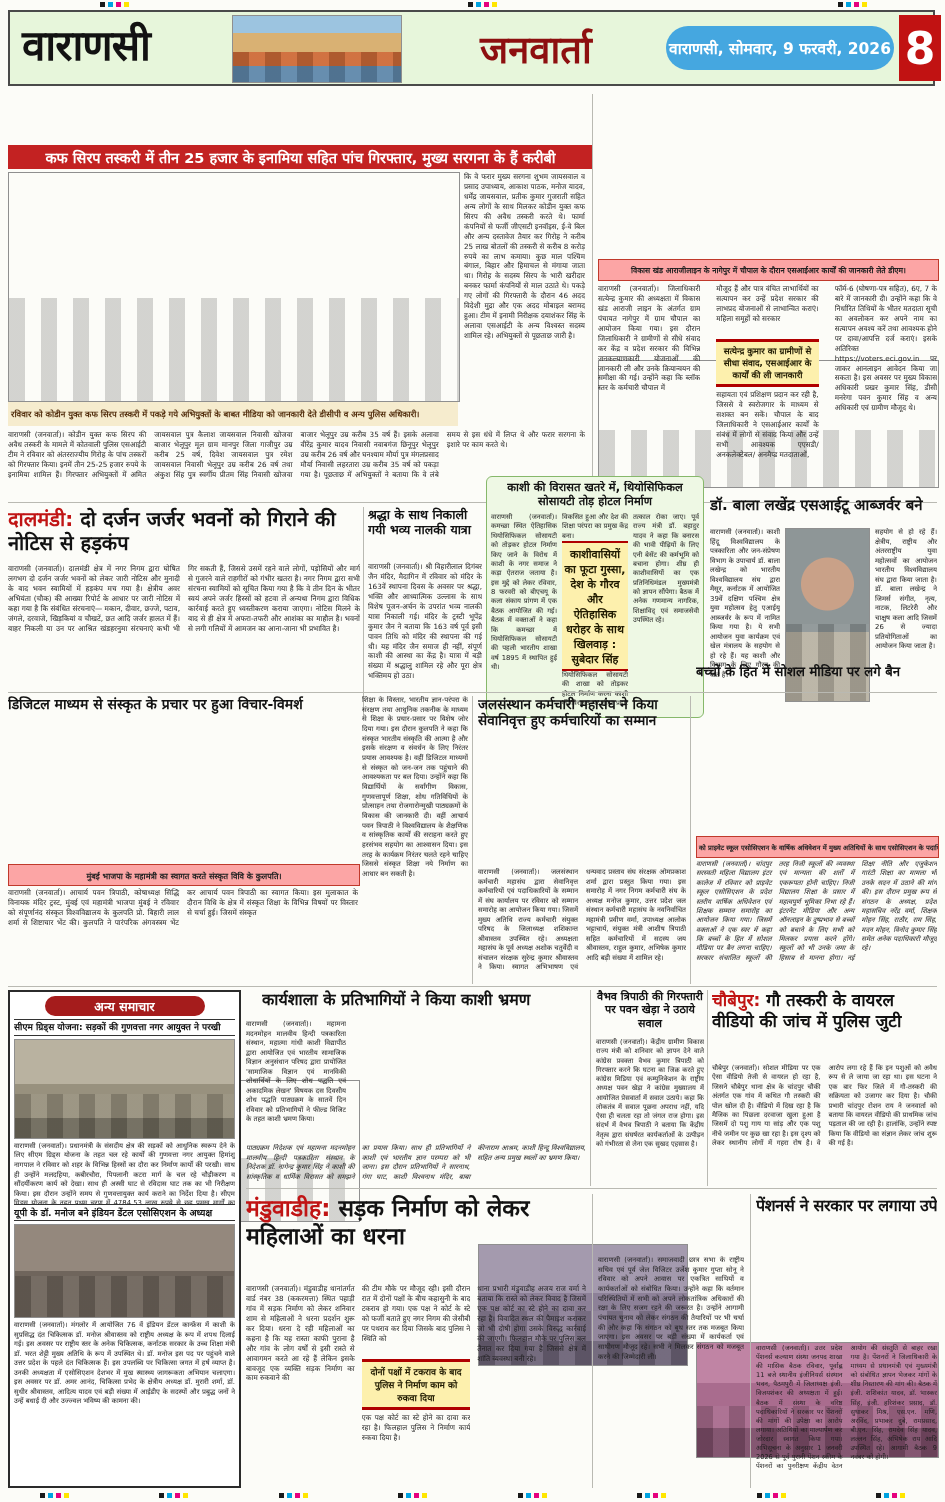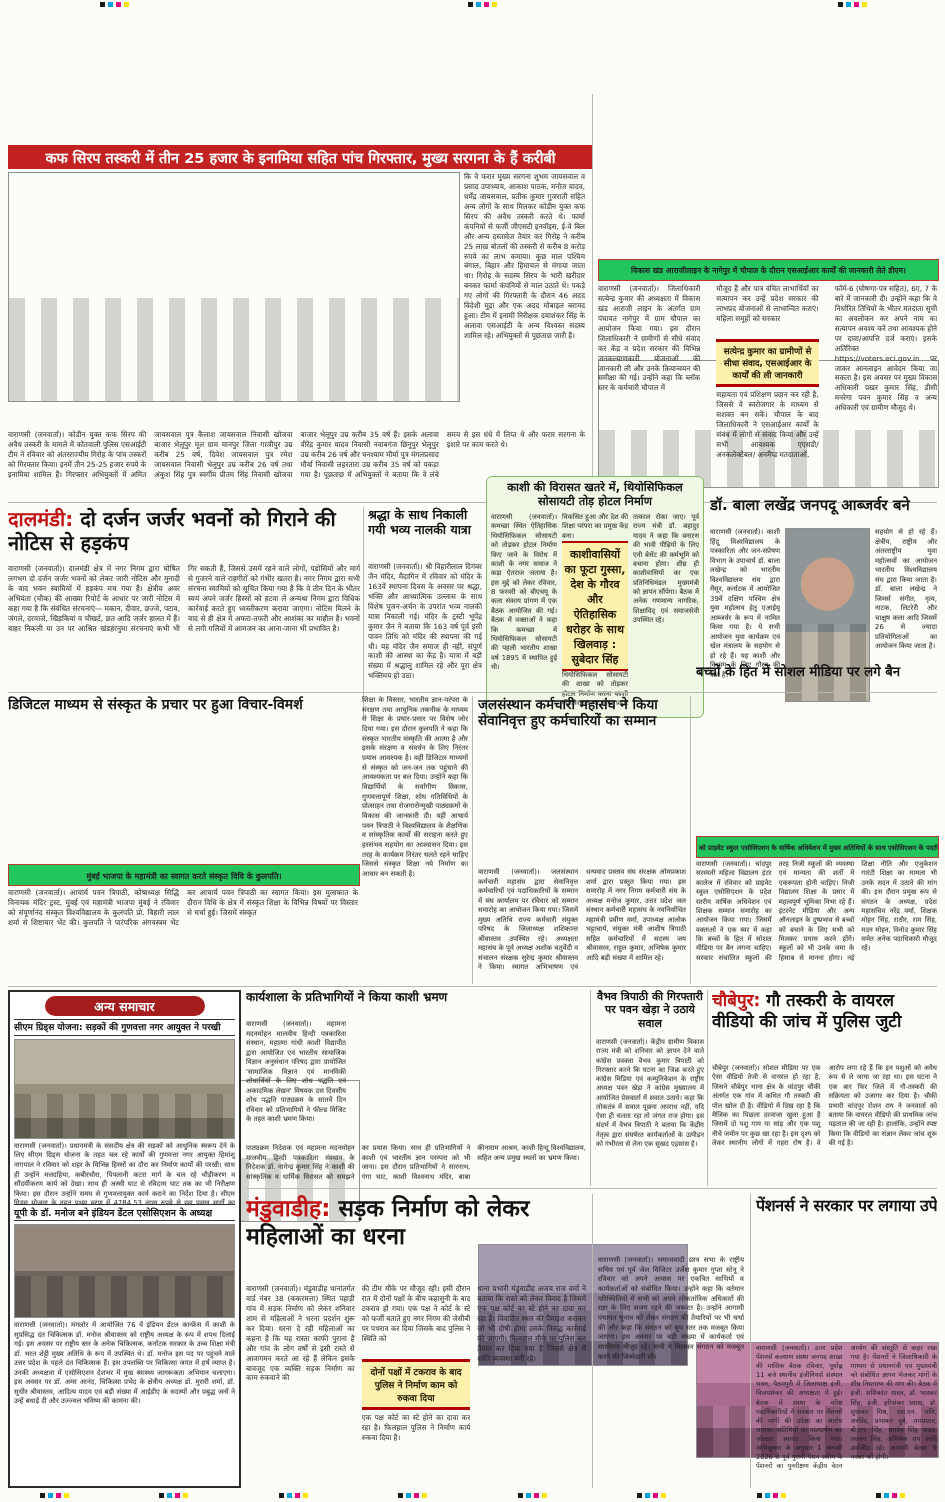--- a/index.html
+++ b/index.html
@@ -3,36 +3,36 @@
 <meta charset="utf-8">
 <style>
   html,body{margin:0;padding:0;background:#e9e9e4;}
   #page{position:relative;width:945px;height:1502px;margin:0 auto;background:#fcfcf8;
         font-family:"DejaVu Sans","Liberation Sans",sans-serif;overflow:hidden;}
   .abs{position:absolute;}
   .hl{font-weight:bold;color:#121212;line-height:1.22;}
   .kick{color:#c01414;font-weight:bold;}
   .t{font-size:7.2px;line-height:1.38;text-align:justify;color:#1d1d1d;overflow:hidden;}
   .c2{column-count:2;column-gap:8px;}
-  .c3{column-count:3;column-gap:7px;}
+  .c3{column-count:3;column-gap:7px;font-style:italic;}
   .c4{column-count:4;column-gap:8px;}
   .photo{border:1px solid #8f8f8f;position:relative;overflow:hidden;}
   .photo::after{content:"";position:absolute;left:0;right:0;bottom:0;height:45%;
         background:repeating-linear-gradient(90deg,rgba(0,0,0,.16) 0 16px,rgba(255,255,255,.05) 16px 32px);}
   .ph-ghat{background:linear-gradient(180deg,#9cc4e0 0 26%,#d9b173 26% 55%,#cf6b38 55% 76%,#5f88ab 76%);}
   .ph-police{background:linear-gradient(180deg,#92威 0,#8d8875 0 38%,#6f6a58 38% 72%,#403a2f 72%);}
   .ph-chaupal{background:linear-gradient(180deg,#b8aa9c 0 42%,#d0117 0,#d07a33 42% 84%,#8e5523 84%);}
   .ph-portrait{background:radial-gradient(circle at 50% 32%,#c9a188 0 26px,rgba(0,0,0,0) 27px),linear-gradient(180deg,#8e9697 0 60%,#b9b3a4 60%);}
   .ph-garland{background:linear-gradient(180deg,#84524 0,#7d564a 0 55%,#58362e 55%);}
   .ph-group{background:linear-gradient(180deg,#a49aae 0 40%,#8d8198 40% 80%,#6e6478 80%);}
   .ph-stage{background:linear-gradient(180deg,#c084a4 0 35%,#a96c8e 35% 75%,#7e4e6a 75%);}
   .ph-street{background:linear-gradient(180deg,#b9b2a0 0 45%,#98917e 45% 80%,#6f6a5c 80%);}
   .ph-dental{background:linear-gradient(180deg,#94887d 0 50%,#6f655c 50%);}
   .capbar{background:#f6ecce;color:#54300f;font-weight:bold;overflow:hidden;white-space:nowrap;}
-  .capbox{background:#22c55e;border:1.5px solid #c0392b;color:#222;font-weight:bold;overflow:hidden;
+  .capbox{background:#fca5a5;border:1.5px solid #c0392b;color:#222;font-weight:bold;overflow:hidden;
           white-space:nowrap;display:flex;align-items:center;justify-content:center;}
   .ybox{background:#fdf0ad;border-top:3px solid #b00000;border-bottom:3px solid #b00000;
         font-weight:bold;color:#201a00;text-align:center;padding:3px 2px;}
   .vl{background:#b9b9b2;width:1px;}
   .hl-rule{background:#b9b9b2;height:1px;}
   .regs{position:absolute;display:flex;gap:3px;}
   .regs i{width:5px;height:5px;display:block;}
   .rk{background:#1a1a1a}.rc{background:#00a3e0}.rm{background:#e6007e}.ry{background:#ffe600}
   .colbox{overflow:hidden;}
 </style>
@@ -53,24 +53,32 @@
       <i class="rm"></i>
       <i class="ry"></i>
     </div>
   <div class="regs" style="left:838px;top:2px">
       <i class="rk"></i>
       <i class="rc"></i>
       <i class="rm"></i>
       <i class="ry"></i>
     </div>
 
+  <div class="abs" style="left:8px;top:10px;width:927px;height:76px;background:#e7f6db;border:2px solid #4a4a4a;box-sizing:border-box">
+    <div class="abs hl" style="left:12px;top:8px;font-size:42px;letter-spacing:-1px">वाराणसी</div>
+    <div class="abs photo ph-ghat" style="left:222px;top:3px;width:168px;height:66px"></div>
+    <div class="abs" style="left:470px;top:10px;font-size:38px;font-weight:bold;color:#8d0f0f">जनवार्ता</div>
+    <div class="abs" style="left:656px;top:14px;width:228px;height:44px;background:#45a7e0;border-radius:22px;color:#fff;font-weight:bold;font-size:15.5px;display:flex;align-items:center;justify-content:center;white-space:nowrap;overflow:hidden">वाराणसी, सोमवार, 9 फरवरी, 2026</div>
+    <div class="abs" style="left:889px;top:3px;width:42px;height:66px;background:#c11212;color:#fff;font-weight:bold;font-size:44px;display:flex;align-items:center;justify-content:center">8</div>
+  </div>
 
   <div class="abs" style="left:8px;top:145px;width:585px;height:24px;background:#c32222;color:#fff;font-weight:bold;font-size:14.5px;display:flex;align-items:center;justify-content:center;white-space:nowrap;overflow:hidden">कफ सिरप तस्करी में तीन 25 हजार के इनामिया सहित पांच गिरफ्तार, मुख्य सरगना के हैं करीबी</div>
   <div class="abs photo ph-police" style="left:8px;top:172px;width:450px;height:228px"></div>
   <div class="abs t colbox" style="left:464px;top:172px;width:121px;height:254px">कि वे फरार मुख्य सरगना शुभम जायसवाल व प्रसाद उपाध्याय, आकाश पाठक, मनोज यादव, धर्मेंद्र जायसवाल, प्रतीक कुमार गुजराती सहित अन्य लोगों के साथ मिलकर कोडीन युक्त कफ सिरप की अवैध तस्करी करते थे। फार्मा कंपनियों से फर्जी जीएसटी इनवॉइस, ई-वे बिल और अन्य दस्तावेज तैयार कर गिरोह ने करीब 25 लाख बोतलों की तस्करी से करीब 8 करोड़ रुपये का लाभ कमाया। कुछ माल पश्चिम बंगाल, बिहार और हिमाचल से मंगाया जाता था। गिरोह के सदस्य सिरप के भारी खरीदार बनकर फार्मा कंपनियों से माल उठाते थे। पकड़े गए लोगों की गिरफ्तारी के दौरान 46 अदद विदेशी मुद्रा और एक अदद मोबाइल बरामद हुआ। टीम में इनामी निरीक्षक दयाशंकर सिंह के अलावा एसआईटी के अन्य विश्वस्त सदस्य शामिल रहे। अभियुक्तों से पूछताछ जारी है।</div>
+  <div class="abs capbar" style="left:8px;top:402px;width:450px;height:24px;font-size:8.3px;line-height:24px;padding:0 3px;box-sizing:border-box">रविवार को कोडीन युक्त कफ सिरप तस्करी में पकड़े गये अभियुक्तों के बाबत मीडिया को जानकारी देते डीसीपी व अन्य पुलिस अधिकारी।</div>
   <div class="abs t c4 colbox" style="left:8px;top:430px;width:577px;height:68px">वाराणसी (जनवार्ता)। कोडीन युक्त कफ सिरप की अवैध तस्करी के मामले में कोतवाली पुलिस एसआईटी टीम ने रविवार को अंतरराज्यीय गिरोह के पांच तस्करों को गिरफ्तार किया। इनमें तीन 25-25 हजार रुपये के इनामिया शामिल हैं। गिरफ्तार अभियुक्तों में अमित जायसवाल पुत्र कैलाश जायसवाल निवासी खोजवा बाजार भेलूपुर मूल ग्राम मानपुर जिला गाजीपुर उम्र करीब 25 वर्ष, दिवेश जायसवाल पुत्र रमेश जायसवाल निवासी भेलूपुर उम्र करीब 26 वर्ष तथा अंकुश सिंह पुत्र स्वर्गीय प्रीतम सिंह निवासी खोजवा बाजार भेलूपुर उम्र करीब 35 वर्ष हैं। इसके अलावा वीरेंद्र कुमार यादव निवासी नवाबगंज छिनूपुर भेलूपुर उम्र करीब 26 वर्ष और घनश्याम मौर्या पुत्र मंगलप्रसाद मौर्या निवासी लहरतारा उम्र करीब 35 वर्ष को पकड़ा गया है। पूछताछ में अभियुक्तों ने बताया कि वे लंबे समय से इस धंधे में लिप्त थे और फरार सरगना के इशारे पर काम करते थे।</div>
   <div class="abs vl" style="left:592px;top:94px;height:406px"></div>
 
   <div class="abs photo ph-chaupal" style="left:598px;top:130px;width:339px;height:126px"></div>
   <div class="abs capbox" style="left:598px;top:259px;width:339px;height:20px;font-size:7.6px">विकास खंड आराजीलाइन के नागेपुर में चौपाल के दौरान एसआईआर कार्यों की जानकारी लेते डीएम।</div>
   <div class="abs" style="left:598px;top:284px;width:339px;height:216px;display:grid;grid-template-columns:1fr 1fr 1fr;gap:16px">
     <div class="t colbox">वाराणसी (जनवार्ता)। जिलाधिकारी सत्येन्द्र कुमार की अध्यक्षता में विकास खंड आराजी लाइन के अंतर्गत ग्राम पंचायत नागेपुर में ग्राम चौपाल का आयोजन किया गया। इस दौरान जिलाधिकारी ने ग्रामीणों से सीधे संवाद कर केंद्र व प्रदेश सरकार की विभिन्न जनकल्याणकारी योजनाओं की जानकारी ली और उनके क्रियान्वयन की समीक्षा की गई। उन्होंने कहा कि ब्लॉक स्तर के कर्मचारी चौपाल में</div>
     <div class="colbox">
       <div class="t" style="height:52px;overflow:hidden">मौजूद हैं और पात्र वंचित लाभार्थियों का सत्यापन कर उन्हें प्रदेश सरकार की लाभप्रद योजनाओं से लाभान्वित कराएं। महिला समूहों को सरकार</div>
       <div class="ybox" style="font-size:8.6px;margin:3px 0">सत्येन्द्र कुमार का ग्रामीणों से सीधा संवाद, एसआईआर के कार्यों की ली जानकारी</div>
@@ -94,21 +102,21 @@
       <div class="t colbox" style="font-size:6.8px">वाराणसी (जनवार्ता)। कमच्छा स्थित ऐतिहासिक थियोसिफिकल सोसायटी को तोड़कर होटल निर्माण किए जाने के विरोध में काशी के नगर समाज ने कड़ा ऐतराज जताया है। इस मुद्दे को लेकर रविवार, 8 फरवरी को बीएचयू के कला संकाय प्रांगण में एक बैठक आयोजित की गई। बैठक में वक्ताओं ने कहा कि कमच्छा में थियोसिफिकल सोसायटी की पहली भारतीय शाखा वर्ष 1895 में स्थापित हुई थी।</div>
       <div class="colbox">
         <div class="t" style="font-size:6.8px;height:28px;overflow:hidden">विकसित हुआ और देश की शिक्षा परंपरा का प्रमुख केंद्र बना।</div>
         <div class="ybox" style="font-size:11px;margin:0 0;border-top-width:2.5px;border-bottom-width:2.5px">काशीवासियों का फूटा गुस्सा, देश के गौरव और ऐतिहासिक धरोहर के साथ खिलवाड़ : सुबेदार सिंह</div>
         <div class="t" style="font-size:6.8px;height:78px;overflow:hidden">थियोसिफिकल सोसायटी की शाखा को तोड़कर होटल निर्माण करना काशी की विरासत पर सीधा प्रहार है। इसी भूमि पर एनी बेसेंट ने शिक्षा के क्षेत्र में ऐतिहासिक कार्य किया था।</div>
       </div>
       <div class="t colbox" style="font-size:6.8px">तत्काल रोका जाए। पूर्व राज्य मंत्री डॉ. बहादुर यादव ने कहा कि बनारस की भावी पीढ़ियों के लिए एनी बेसेंट की कर्मभूमि को बचाना होगा। शीघ्र ही काशीवासियों का एक प्रतिनिधिमंडल मुख्यमंत्री को ज्ञापन सौंपेगा। बैठक में अनेक गणमान्य नागरिक, शिक्षाविद् एवं समाजसेवी उपस्थित रहे।</div>
     </div>
   </div>
 
-  <div class="abs hl" style="left:710px;top:496px;width:227px;height:26px;font-size:15px;white-space:nowrap;overflow:hidden">डॉ. बाला लखेंद्र जनपदू आब्जर्वर बने</div>
+  <div class="abs hl" style="left:710px;top:496px;width:227px;height:26px;font-size:15px;white-space:nowrap;overflow:hidden">डॉ. बाला लखेंद्र एसआईटू आब्जर्वर बने</div>
   <div class="abs" style="left:710px;top:528px;width:227px;height:188px;display:grid;grid-template-columns:70px 85px 62px;gap:5px">
     <div class="t colbox" style="font-size:6.9px">वाराणसी (जनवार्ता)। काशी हिंदू विश्वविद्यालय के पत्रकारिता और जन-संप्रेषण विभाग के उपाचार्य डॉ. बाला लखेन्द्र को भारतीय विश्वविद्यालय संघ द्वारा मैसूर, कर्नाटक में आयोजित 39वें दक्षिण पश्चिम क्षेत्र युवा महोत्सव हेतु एआईयू आब्जर्वर के रूप में नामित किया गया है। ये सभी आयोजन युवा कार्यक्रम एवं खेल मंत्रालय के सहयोग से हो रहे हैं। यह काशी और विभाग के लिए गौरव की बात है।</div>
     <div class="photo ph-portrait" style="height:172px"></div>
     <div class="t colbox" style="font-size:6.9px">सहयोग से हो रहे हैं। क्षेत्रीय, राष्ट्रीय और अंतरराष्ट्रीय युवा महोत्सवों का आयोजन भारतीय विश्वविद्यालय संघ द्वारा किया जाता है। डॉ. बाला लखेन्द्र ने जिमर्स संगीत, नृत्य, नाटक, लिटरेरी और चाक्षुष कला आदि जिसमें 26 से ज्यादा प्रतियोगिताओं का आयोजन किया जाता है।</div>
   </div>
 
   <div class="abs hl-rule" style="left:8px;top:692px;width:929px"></div>
 
   <div class="abs hl" style="left:8px;top:696px;width:352px;height:22px;font-size:14px;white-space:nowrap;overflow:hidden">डिजिटल माध्यम से संस्कृत के प्रचार पर हुआ विचार-विमर्श</div>
   <div class="abs t colbox" style="left:362px;top:696px;width:106px;height:288px;font-size:7px">शिक्षा के विस्तार, भारतीय ज्ञान-परंपरा के संरक्षण तथा आधुनिक तकनीक के माध्यम से शिक्षा के प्रचार-प्रसार पर विशेष जोर दिया गया। इस दौरान कुलपति ने कहा कि संस्कृत भारतीय संस्कृति की आत्मा है और इसके संरक्षण व संवर्धन के लिए निरंतर प्रयास आवश्यक है। वहीं डिजिटल माध्यमों से संस्कृत को जन-जन तक पहुंचाने की आवश्यकता पर बल दिया। उन्होंने कहा कि विद्यार्थियों के सर्वांगीण विकास, गुणवत्तापूर्ण शिक्षा, शोध गतिविधियों के प्रोत्साहन तथा रोजगारोन्मुखी पाठ्यक्रमों के विकास की जानकारी दी। वहीं आचार्य पवन त्रिपाठी ने विश्वविद्यालय के शैक्षणिक व सांस्कृतिक कार्यों की सराहना करते हुए हरसंभव सहयोग का आश्वासन दिया। इस तरह के कार्यक्रम निरंतर चलते रहने चाहिए जिससे संस्कृत शिक्षा नये निर्माण का आधार बन सकती है।</div>
@@ -132,21 +140,21 @@
   <div class="abs" style="left:8px;top:990px;width:233px;height:498px;border:2px solid #2b2b2b;box-sizing:border-box;padding:4px;background:#fff">
     <div style="width:160px;margin:0 auto;height:20px;background:#a51c1c;border-radius:11px;color:#fff;font-weight:bold;font-size:12.5px;display:flex;align-items:center;justify-content:center">अन्य समाचार</div>
     <div class="hl" style="font-size:9px;white-space:nowrap;overflow:hidden;margin-top:3px;border-top:1px solid #333;border-bottom:1px solid #333;padding:2px 0">सीएम ग्रिड्स योजना: सड़कों की गुणवत्ता नगर आयुक्त ने परखी</div>
     <div class="photo ph-street" style="width:100%;height:100px;margin-top:3px;box-sizing:border-box"></div>
     <div class="t colbox" style="height:62px;margin-top:3px;font-size:6.9px">वाराणसी (जनवार्ता)। प्रधानमंत्री के संसदीय क्षेत्र की सड़कों को आधुनिक स्वरूप देने के लिए सीएम ग्रिड्स योजना के तहत चल रहे कार्यों की गुणवत्ता नगर आयुक्त हिमांशु नागपाल ने रविवार को शहर के विभिन्न हिस्सों का दौरा कर निर्माण कार्यों की परखी। साथ ही उन्होंने मलदहिया, कबीरचौरा, पिपलानी कटरा मार्ग के चल रहे चौड़ीकरण व सौंदर्यीकरण कार्य को देखा। साथ ही अस्सी घाट से रविदास घाट तक का भी निरीक्षण किया। इस दौरान उन्होंने समय से गुणवत्तायुक्त कार्य कराने का निर्देश दिया है। सीएम ग्रिड्स योजना के तहत प्रथम चरण में 4784.53 लाख रुपये से छह प्रमुख मार्गों का कायाकल्प किया जा रहा है।</div>
     <div class="hl" style="font-size:9.3px;white-space:nowrap;overflow:hidden;border-top:1px solid #333;border-bottom:1px solid #333;padding:2px 0">यूपी के डॉ. मनोज बने इंडियन डेंटल एसोसिएशन के अध्यक्ष</div>
     <div class="photo ph-dental" style="width:100%;height:94px;margin-top:3px;box-sizing:border-box"></div>
     <div class="t colbox" style="height:160px;margin-top:3px;font-size:6.9px">वाराणसी (जनवार्ता)। मंगलोर में आयोजित 76 वें इंडियन डेंटल कान्फ्रेंस में काशी के सुप्रसिद्ध दंत चिकित्सक डॉ. मनोज श्रीवास्तव को राष्ट्रीय अध्यक्ष के रूप में शपथ दिलाई गई। इस अवसर पर राष्ट्रीय स्तर के अनेक चिकित्सक, कर्नाटक सरकार के उच्च शिक्षा मंत्री डॉ. भरत शेट्टी मुख्य अतिथि के रूप में उपस्थित थे। डॉ. मनोज इस पद पर पहुंचने वाले उत्तर प्रदेश के पहले दंत चिकित्सक हैं। इस उपलब्धि पर चिकित्सा जगत में हर्ष व्याप्त है। उनकी अध्यक्षता में एसोसिएशन देशभर में मुख स्वास्थ्य जागरूकता अभियान चलाएगा। इस अवसर पर डॉ. अमर आनंद, चिकित्सा प्रभेद के क्षेत्रीय अध्यक्ष डॉ. मुरारी शर्मा, डॉ. सुधीर श्रीवास्तव, आदित्य यादव एवं बड़ी संख्या में आईडीए के सदस्यों और प्रबुद्ध जनों ने उन्हें बधाई दी और उज्ज्वल भविष्य की कामना की।</div>
   </div>
 
-  <div class="abs hl" style="left:246px;top:990px;width:340px;height:26px;font-size:12px;white-space:nowrap;overflow:hidden">कार्यशाला के प्रतिभागियों ने किया काशी भ्रमण</div>
+  <div class="abs hl" style="left:262px;top:990px;width:340px;height:26px;font-size:16px;white-space:nowrap;overflow:hidden">कार्यशाला के प्रतिभागियों ने किया काशी भ्रमण</div>
   <div class="abs t colbox" style="left:246px;top:1020px;width:100px;height:120px;font-size:6.9px">वाराणसी (जनवार्ता)। महामना मदनमोहन मालवीय हिन्दी पत्रकारिता संस्थान, महात्मा गांधी काशी विद्यापीठ द्वारा आयोजित एवं भारतीय सामाजिक विज्ञान अनुसंधान परिषद द्वारा प्रायोजित 'सामाजिक विज्ञान एवं मानविकी शोधार्थियों के लिए शोध पद्धति एवं अकादमिक लेखन' विषयक दस दिवसीय शोध पद्धति पाठ्यक्रम के सातवें दिन रविवार को प्रतिभागियों ने फील्ड विजिट के तहत काशी भ्रमण किया।</div>
 
   <div class="abs t c3 colbox" style="left:246px;top:1144px;width:340px;height:44px;font-size:6.9px">पाठ्यक्रम निदेशक एवं महामना मदनमोहन मालवीय हिन्दी पत्रकारिता संस्थान के निदेशक डॉ. नागेन्द्र कुमार सिंह ने काशी की सांस्कृतिक व धार्मिक विरासत को समझने का प्रयास किया। साथ ही प्रतिभागियों ने काशी एवं भारतीय ज्ञान परम्परा को भी जाना। इस दौरान प्रतिभागियों ने सारनाथ, गंगा घाट, काशी विश्वनाथ मंदिर, बाबा कीनाराम आश्रम, काशी हिन्दू विश्वविद्यालय, सहित अन्य प्रमुख स्थलों का भ्रमण किया।</div>
   <div class="abs vl" style="left:590px;top:990px;height:196px"></div>
 
   <div class="abs hl" style="left:596px;top:990px;width:108px;height:44px;font-size:11px;overflow:hidden;text-align:center">वैभव त्रिपाठी की गिरफ्तारी पर पवन खेड़ा ने उठाये सवाल</div>
   <div class="abs t colbox" style="left:596px;top:1038px;width:108px;height:148px;font-size:6.7px">वाराणसी (जनवार्ता)। केंद्रीय ग्रामीण विकास राज्य मंत्री को शनिवार को ज्ञापन देने वाले कांग्रेस प्रवक्ता वैभव कुमार त्रिपाठी को गिरफ्तार करने कि घटना का जिक्र करते हुए कांग्रेस मिडिया एवं कम्युनिकेशन के राष्ट्रीय अध्यक्ष पवन खेड़ा ने कांग्रेस मुख्यालय में आयोजित प्रेसवार्ता में सवाल उठाये। कहा कि लोकतंत्र में सवाल पूछना अपराध नहीं, यदि ऐसा ही चलता रहा तो जंगल राज होगा। इस संदर्भ में वैभव त्रिपाठी ने बताया कि केंद्रीय नेतृत्व द्वारा संघर्षरत कार्यकर्ताओं के उत्पीड़न को गंभीरता से लेना एक सुखद एहसास है।</div>
   <div class="abs vl" style="left:707px;top:990px;height:196px"></div>
 
   <div class="abs hl" style="left:712px;top:990px;width:225px;height:70px;font-size:17px;overflow:hidden"><span class="kick">चौबेपुर:</span><span> गौ तस्करी के वायरल वीडियो की जांच में पुलिस जुटी</span></div>

